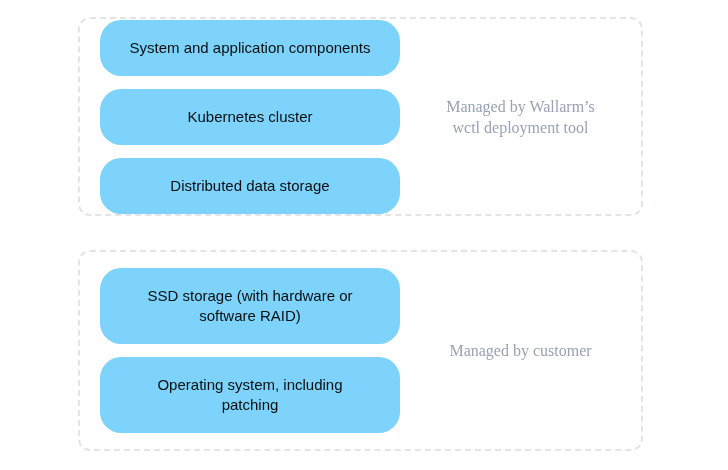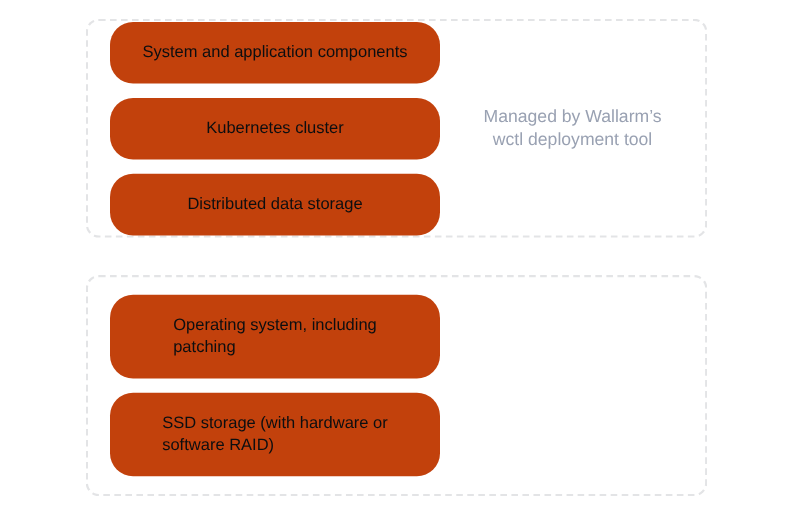--- a/index.html
+++ b/index.html
@@ -35,42 +35,43 @@
     flex-direction: column;
     justify-content: center;
     gap: 13px;
     flex: 0 0 auto;
   }
   .pill {
     box-sizing: border-box;
     min-height: 40px;
     padding: 18px 16px;
     border-radius: 21px;
-    background: #c2410c;
+    background: #7dd3fc;
     display: flex;
     align-items: center;
     justify-content: center;
-    text-align: left;
+    text-align: center;
     color: #0c0e10;
     font-size: 15px;
     line-height: 20px;
     white-space: pre-line;
   }
   .label-col {
     flex: 1 1 auto;
     display: flex;
     align-items: center;
     justify-content: center;
   }
   .group-label {
     color: #99a1b2;
     font-size: 16px;
     line-height: 21px;
     text-align: center;
     white-space: pre-line;
+    font-family: Liberation Serif, serif;
   }
 </style>
 </head>
 <body>
 
 <div class="stage">
 
   <div class="panel top">
     <div class="pill-col">
       <div class="pill">System and application components</div>
@@ -78,20 +79,23 @@
       <div class="pill">Distributed data storage</div>
     </div>
     <div class="label-col">
       <div class="group-label">Managed by Wallarm’s
 wctl deployment tool</div>
     </div>
   </div>
 
   <div class="panel bottom">
     <div class="pill-col">
+      <div class="pill">SSD storage (with hardware or
+software RAID)</div>
       <div class="pill">Operating system, including
 patching</div>
-      <div class="pill">SSD storage (with hardware or
-software RAID)</div>
+    </div>
+    <div class="label-col">
+      <div class="group-label">Managed by customer</div>
     </div>
   </div>
 
 </div>
 
 </body></html>

